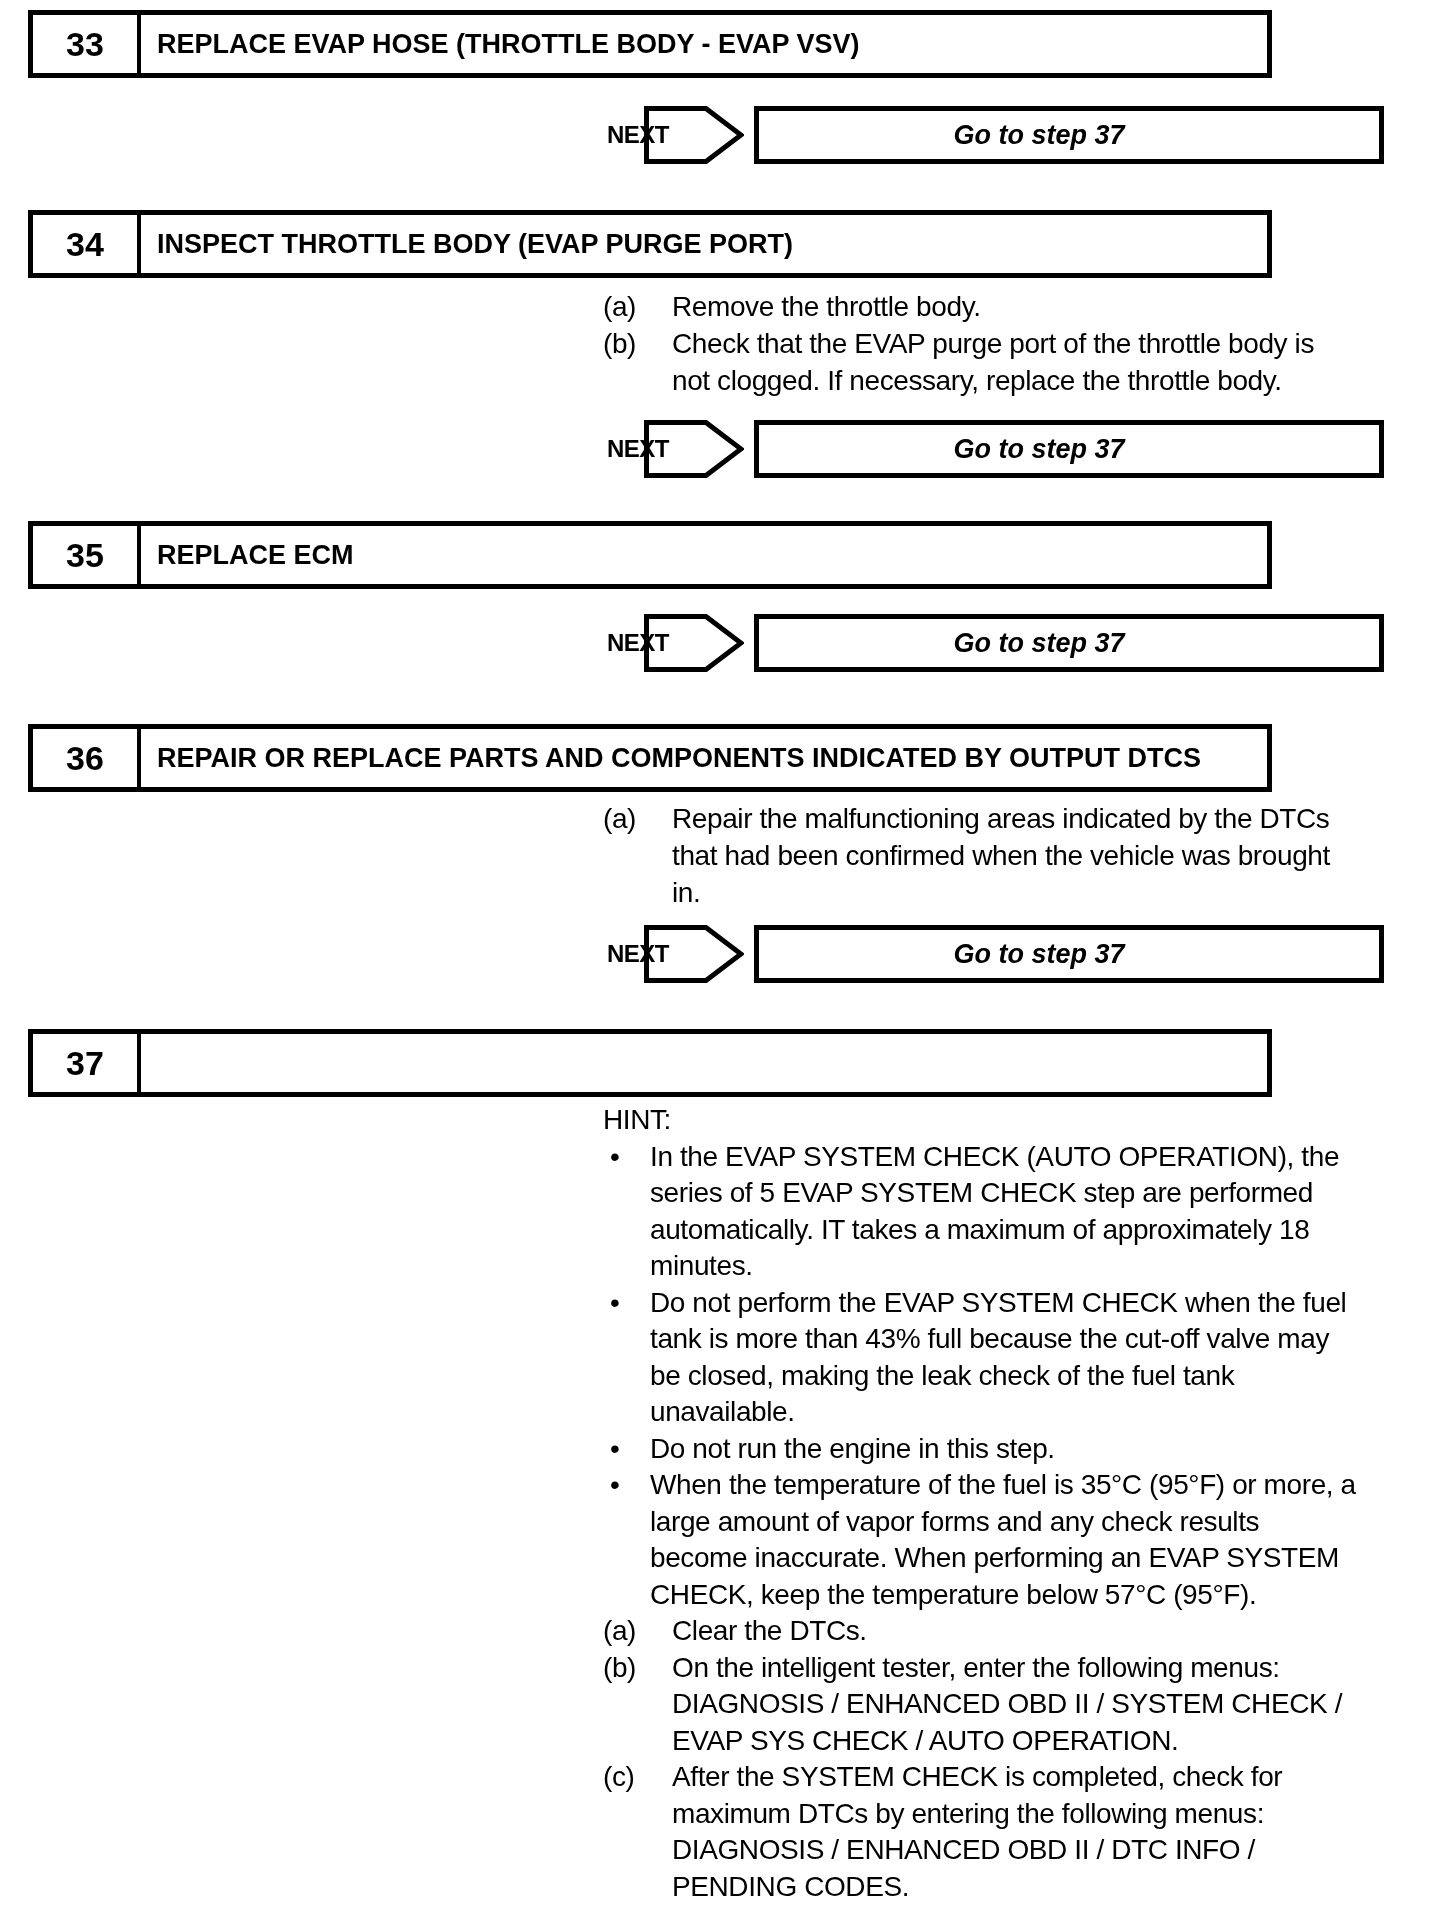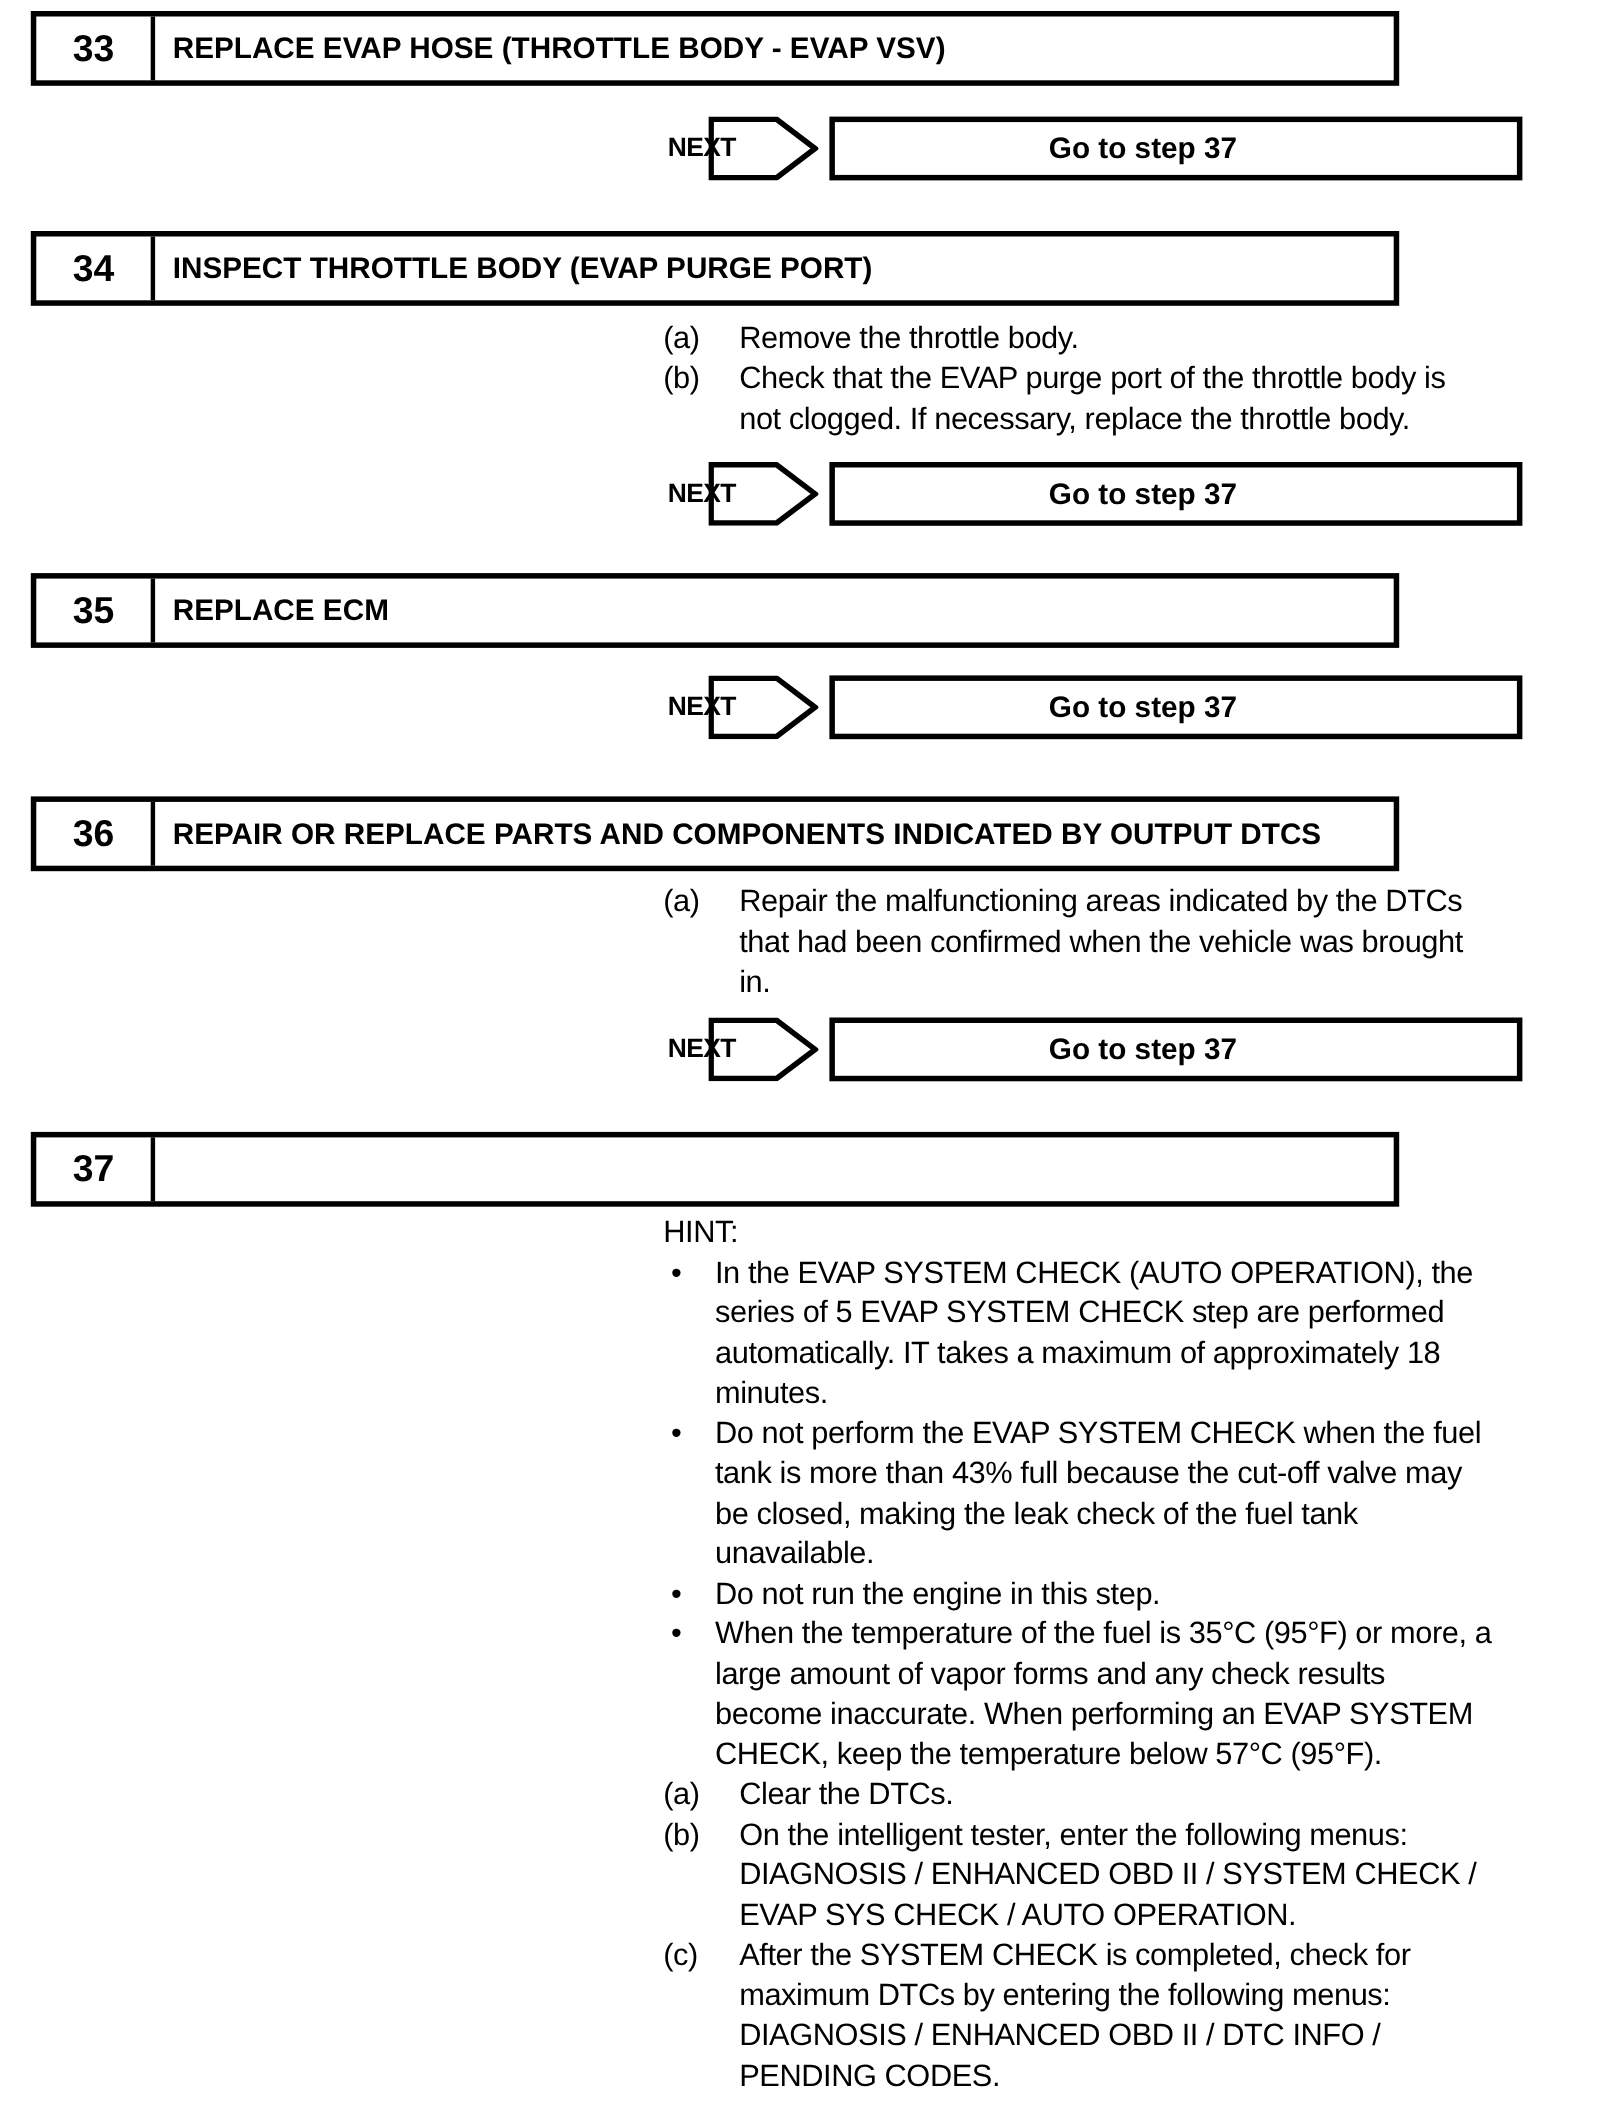--- a/index.html
+++ b/index.html
@@ -76,20 +76,21 @@
     width: 630px;
     box-sizing: border-box;
     border: 5px solid #000;
     display: flex;
     align-items: center;
     justify-content: center;
     padding-right: 60px;
     font-weight: bold;
     font-size: 27px;
     background: #fff;
+    font-style: italic;
   }
 
   
   .step-body {
     position: absolute;
     left: 603px;
     width: 830px;
     font-size: 28px;
     line-height: 37px;
     letter-spacing: -0.4px;

